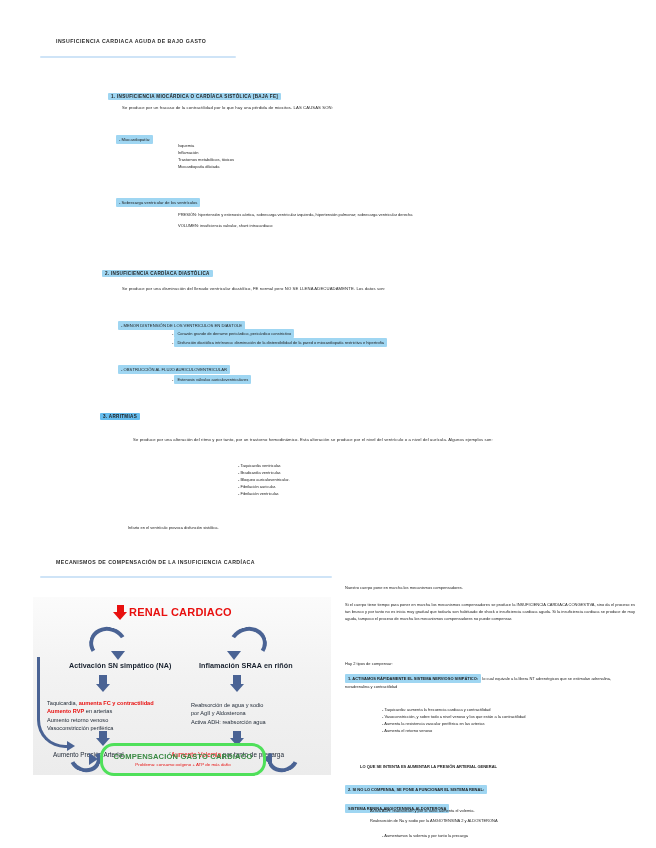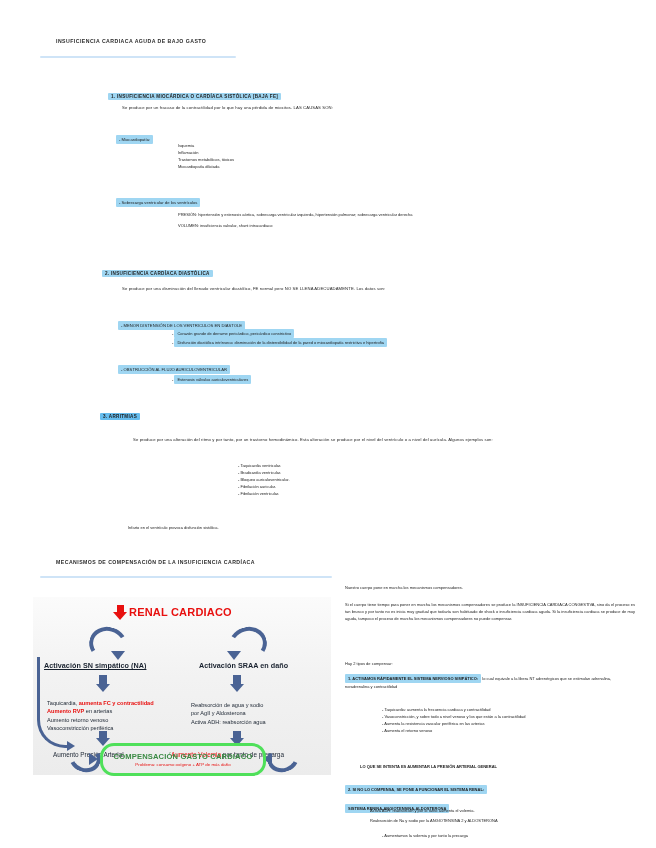--- a/index.html
+++ b/index.html
@@ -182,21 +182,21 @@
         <div class="head"></div>
     </div>
     <div class="d-title">RENAL CARDIACO</div>
 
     <div class="curve" style="left:56px;top:30px;width:30px;height:26px;border-color:#4a6394 transparent transparent #4a6394;transform:rotate(15deg);"></div>
     <div style="position:absolute;left:78px;top:54px;width:0;height:0;border-left:7px solid transparent;border-right:7px solid transparent;border-top:9px solid #4a6394;"></div>
 
     <div class="curve" style="left:196px;top:30px;width:30px;height:26px;border-color:#4a6394 #4a6394 transparent transparent;transform:rotate(-15deg);"></div>
     <div style="position:absolute;left:194px;top:54px;width:0;height:0;border-left:7px solid transparent;border-right:7px solid transparent;border-top:9px solid #4a6394;"></div>
 
-    <div class="d-label" style="left:11px;top:64px;text-decoration:underline;">Activación SN simpático (NA)</div>
+    <div class="d-label" style="left:36px;top:64px;">Activación SN simpático (NA)</div>
 
     <div class="arrow-down" style="left:62px;top:78px;">
       <div class="s" style="left:4px;top:0;width:8px;height:10px;"></div>
       <div class="h" style="left:1px;top:9px;"></div>
     </div>
 
     <div class="d-text" style="left:14px;top:102px;width:140px;">
       <div>
         <span>Taquicardia,</span>
         <span class="d-red">aumenta FC y contractilidad</span>
@@ -209,21 +209,21 @@
       <div>Vasoconstricción periférica</div>
     </div>
 
     <div class="arrow-down" style="left:62px;top:134px;">
       <div class="s" style="left:4px;top:0;width:8px;height:8px;"></div>
       <div class="h" style="left:1px;top:7px;"></div>
     </div>
 
     <div class="d-text" style="left:20px;top:153px;font-size:6.4px;">Aumento Presión Arterial</div>
 
-    <div class="d-label" style="left:166px;top:64px;">Activación SRAA en daño</div>
+    <div class="d-label" style="left:166px;top:64px;">Inflamación SRAA en riñón</div>
 
     <div class="arrow-down" style="left:196px;top:78px;">
       <div class="s" style="left:4px;top:0;width:8px;height:10px;"></div>
       <div class="h" style="left:1px;top:9px;"></div>
     </div>
 
     <div class="d-text" style="left:158px;top:104px;width:140px;">
       <div>Reabsorción de agua y sodio</div>
       <div>por AgII y Aldosterona</div>
       <div>Activa ADH: reabsorción agua</div>

